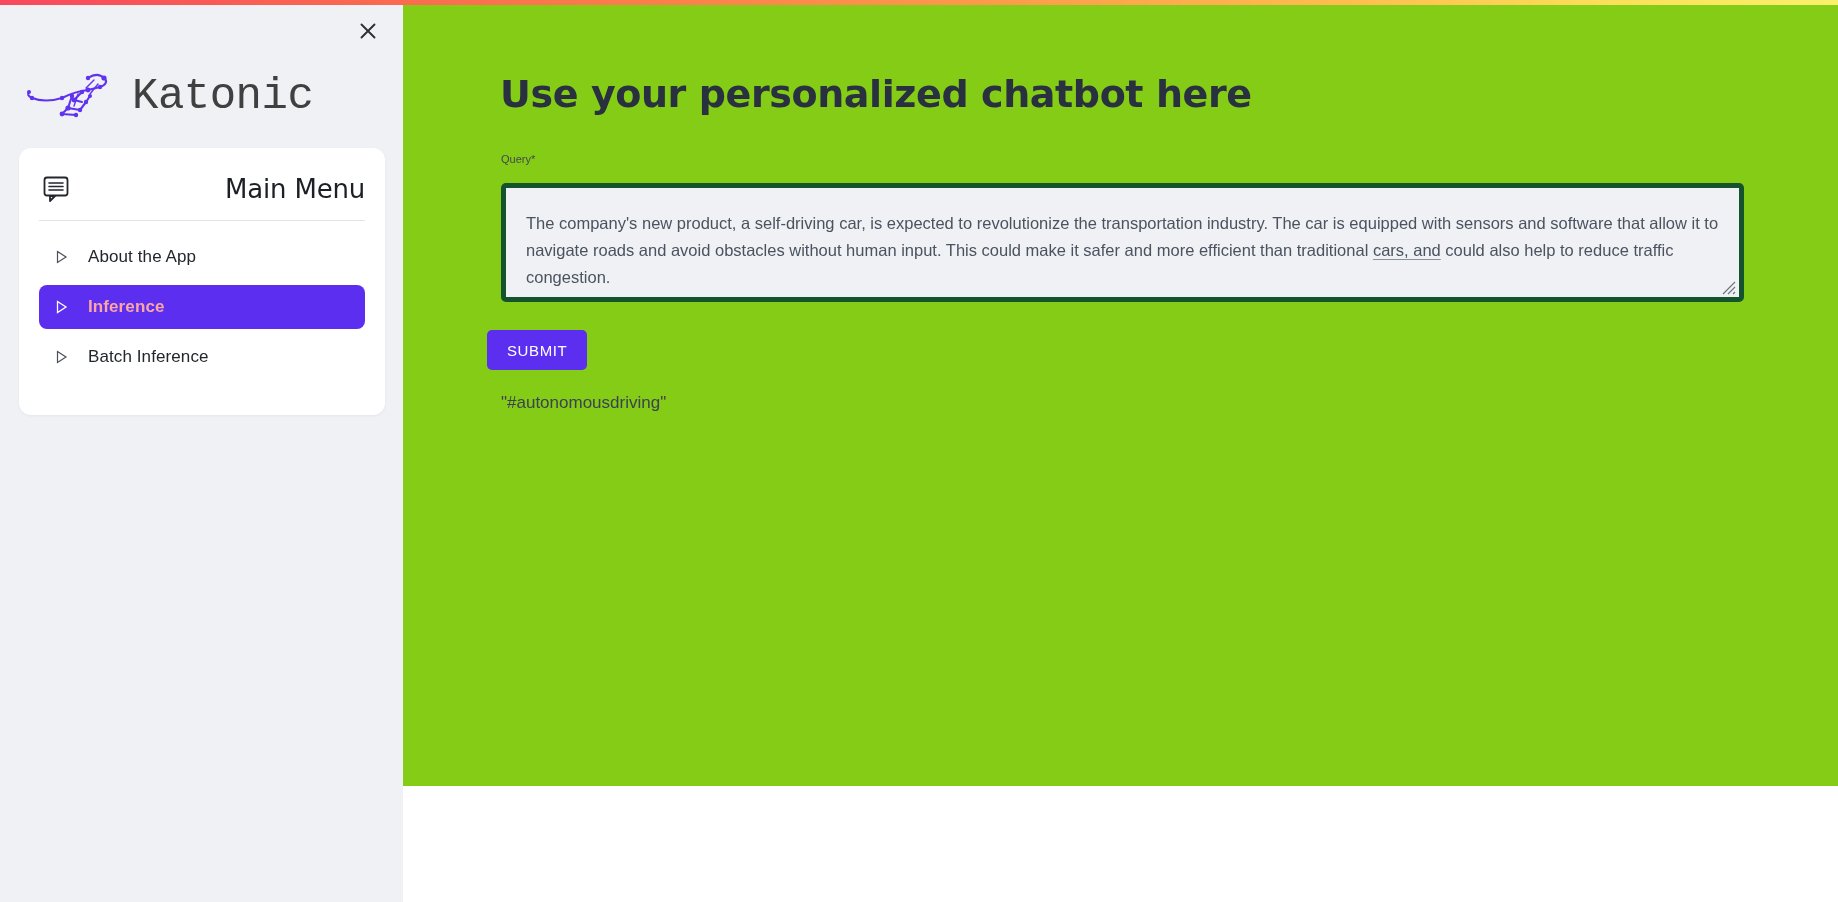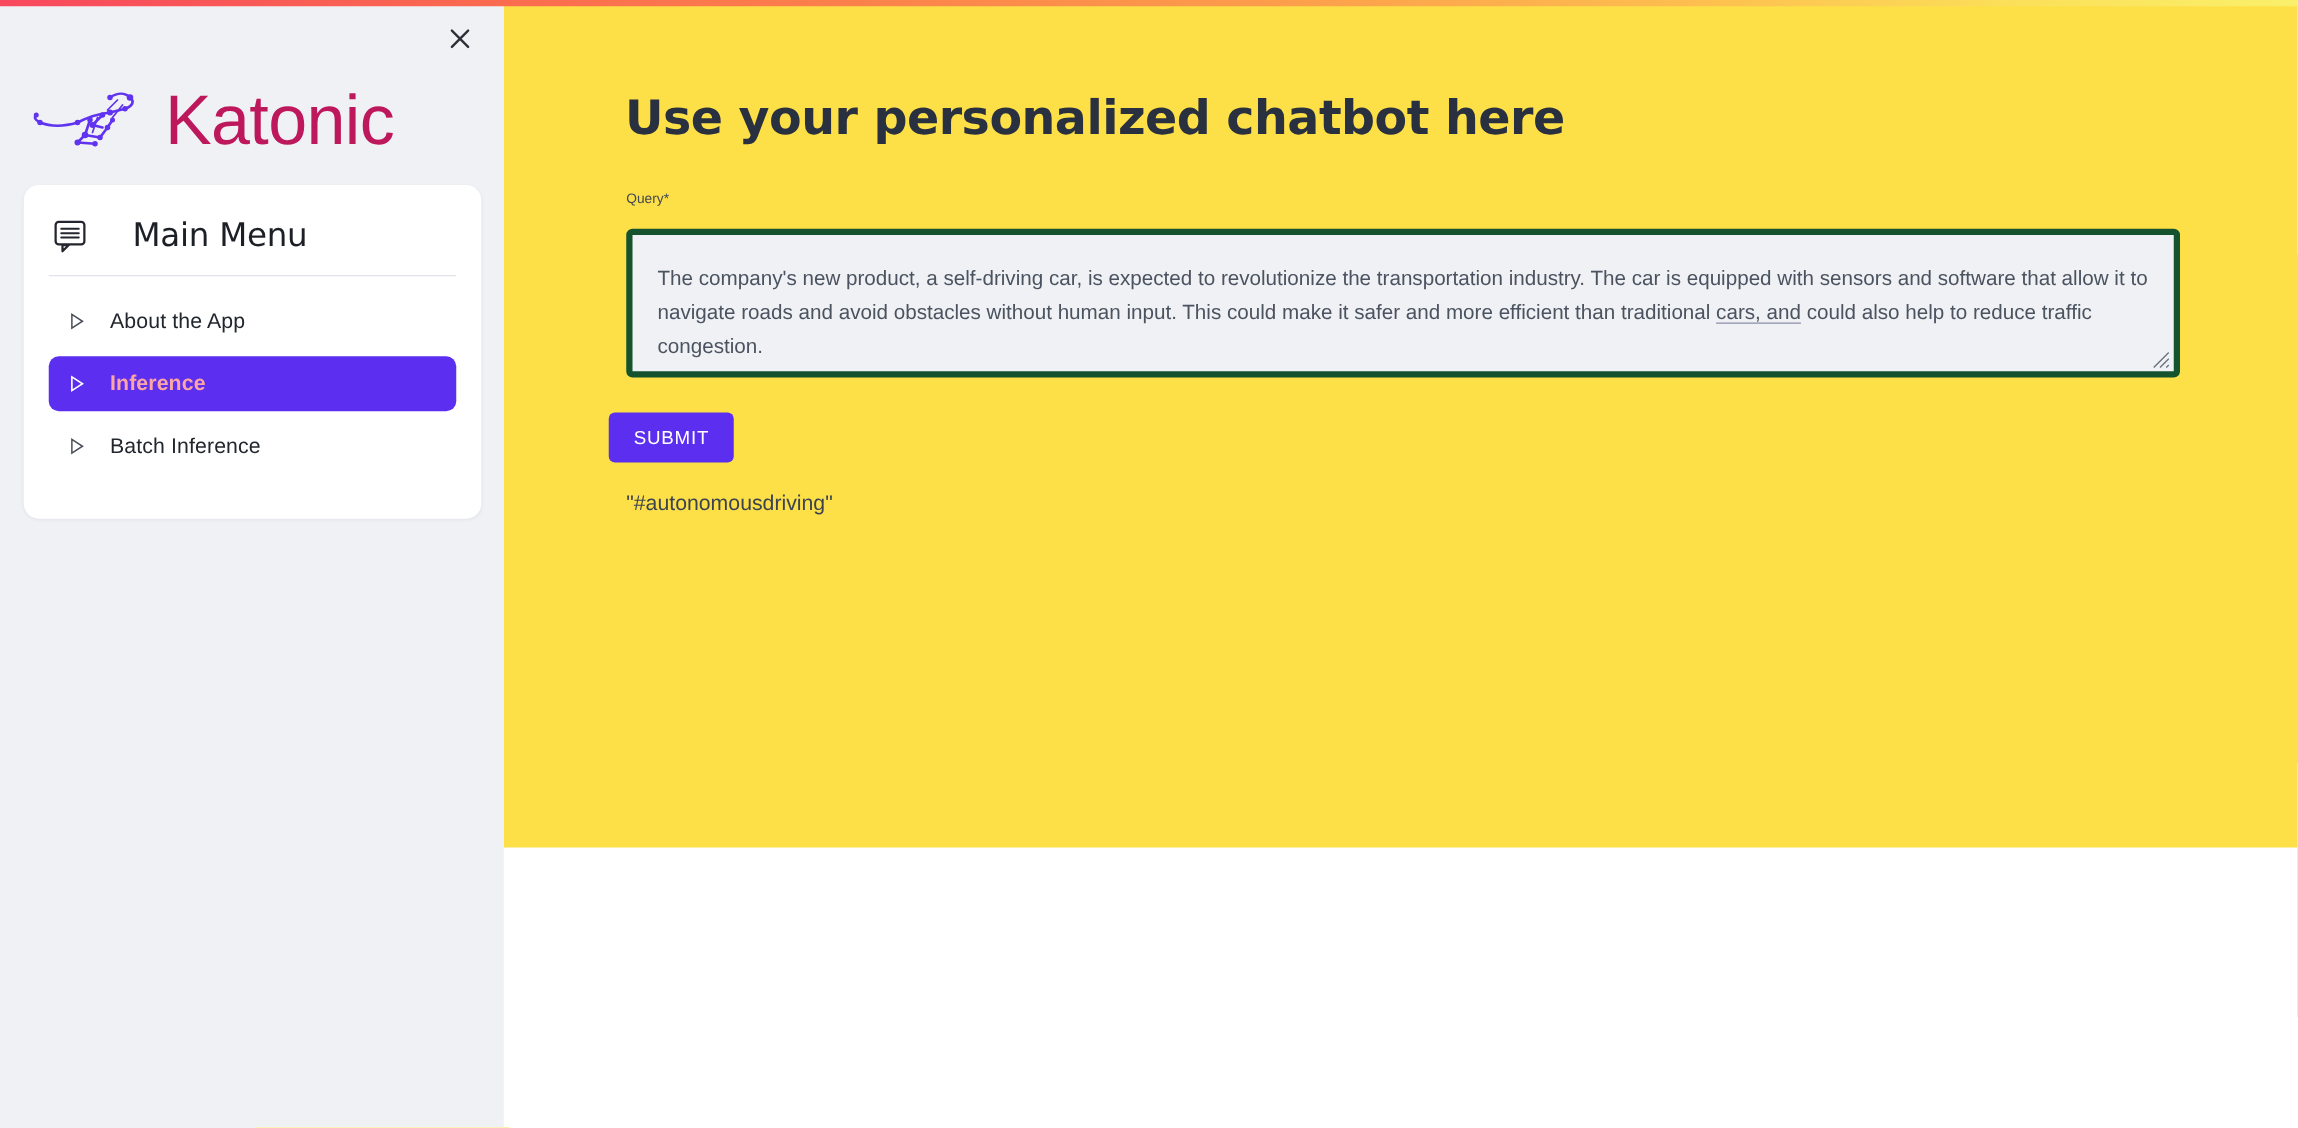--- a/index.html
+++ b/index.html
@@ -56,46 +56,47 @@
     position: absolute;
     top: 68px;
     left: 24px;
     display: flex;
     align-items: center;
     gap: 4px;
     height: 56px;
   }
   #logo-mark { display: block; }
   #logo-wordmark {
-    font-family: Liberation Sans, sans-serif;
-    font-size: 56px;
+    font-family: Liberation Mono, monospace;
+    font-size: 44px;
     font-weight: 400;
     letter-spacing: -0.5px;
-    color: #be185d;
+    color: #404040;
     line-height: 1;
     margin-left: -2px;
   }
 
   #menu-card {
     position: absolute;
     top: 148px;
     left: 19px;
     width: 366px;
     background: #ffffff;
     border-radius: 12px;
     padding: 22px 20px 30px 20px;
     box-shadow: 0 1px 3px rgba(20,22,40,0.05);
   }
 
   #menu-card-header {
     display: flex;
     align-items: center;
-    gap: 35px;
+    gap: 12px;
     padding: 4px 0 16px 2px;
     border-bottom: 1px solid #e2e4ea;
+    justify-content: space-between;
   }
   #menu-card-header .hdr-icon { flex: 0 0 auto; color: #23262e; display:block; }
   #menu-card-title {
     font-family: "DejaVu Sans", sans-serif;
     font-size: 26px;
     font-weight: 400;
     color: #1c2026;
     letter-spacing: -0.2px;
   }
 
@@ -125,22 +126,22 @@
     color: #fca5a5;
     font-weight: 700;
   }
 
   
   #main {
     position: absolute;
     top: 0;
     left: 403px;
     width: 1435px;
-    height: 678px;
-    background: #fde047;
+    height: 786px;
+    background: #84cc16;
     overflow: hidden;
   }
 
   #page-title {
     position: absolute;
     top: 72px;
     left: 97px;
     font-family: "DejaVu Sans", sans-serif;
     font-size: 38px;
     font-weight: 700;

